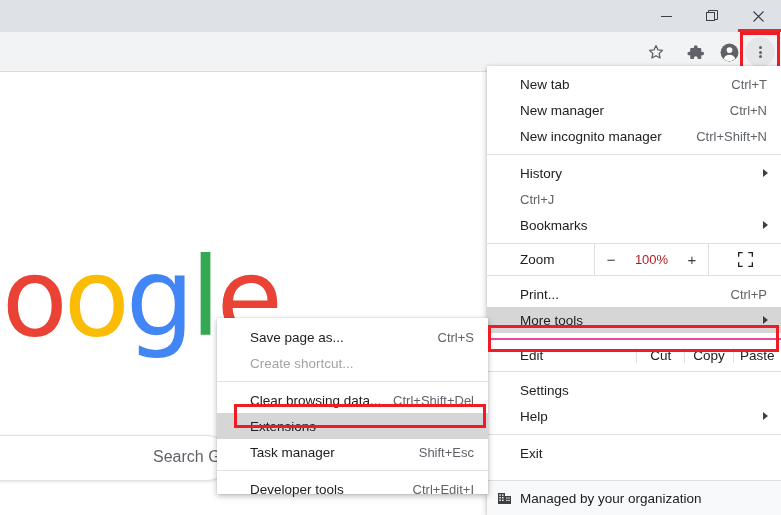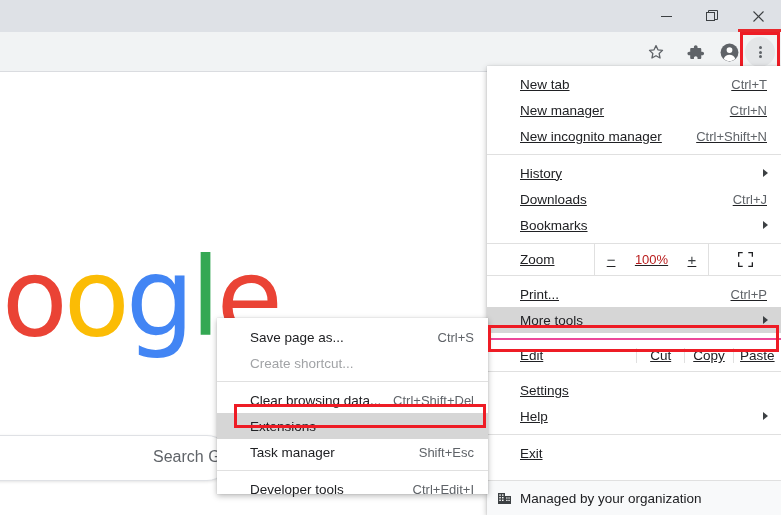--- a/index.html
+++ b/index.html
@@ -82,21 +82,21 @@
     font-size:16px;color:#5f6368;white-space:nowrap;
   }
 
   
   .menu{
     position:absolute;background:#ffffff;
     box-shadow:0 2px 6px rgba(0,0,0,0.28), 0 0 1px rgba(0,0,0,0.2);
     font-size:13.5px;color:#202124;
   }
   #main-menu{
-    left:487px;top:66px;width:294px;height:449px;text-decoration:underline;
+    left:487px;top:66px;width:294px;height:449px;
   }
   #sub-menu{
     left:217px;top:318px;width:271px;height:176px;
   }
   .mi{
     position:relative;height:26px;display:flex;align-items:center;
     padding:0 14px 0 33px;white-space:nowrap;
   }
   .mi .label{flex:1;}
   .mi .accel{color:#5f6368;font-size:13px;}
@@ -240,21 +240,20 @@
     <span class="accel">Ctrl+Shift+N</span>
   </div>
 
   <div class="msep"></div>
 
   <div class="mi">
     <span class="label">History</span>
     <span class="caret"></span>
   </div>
   <div class="mi">
-    <span class="label">Downloads</span>
     <span class="accel">Ctrl+J</span>
   </div>
   <div class="mi">
     <span class="label">Bookmarks</span>
     <span class="caret"></span>
   </div>
 
   <div style="height:5px"></div>
 
   <div id="zoom-row">

